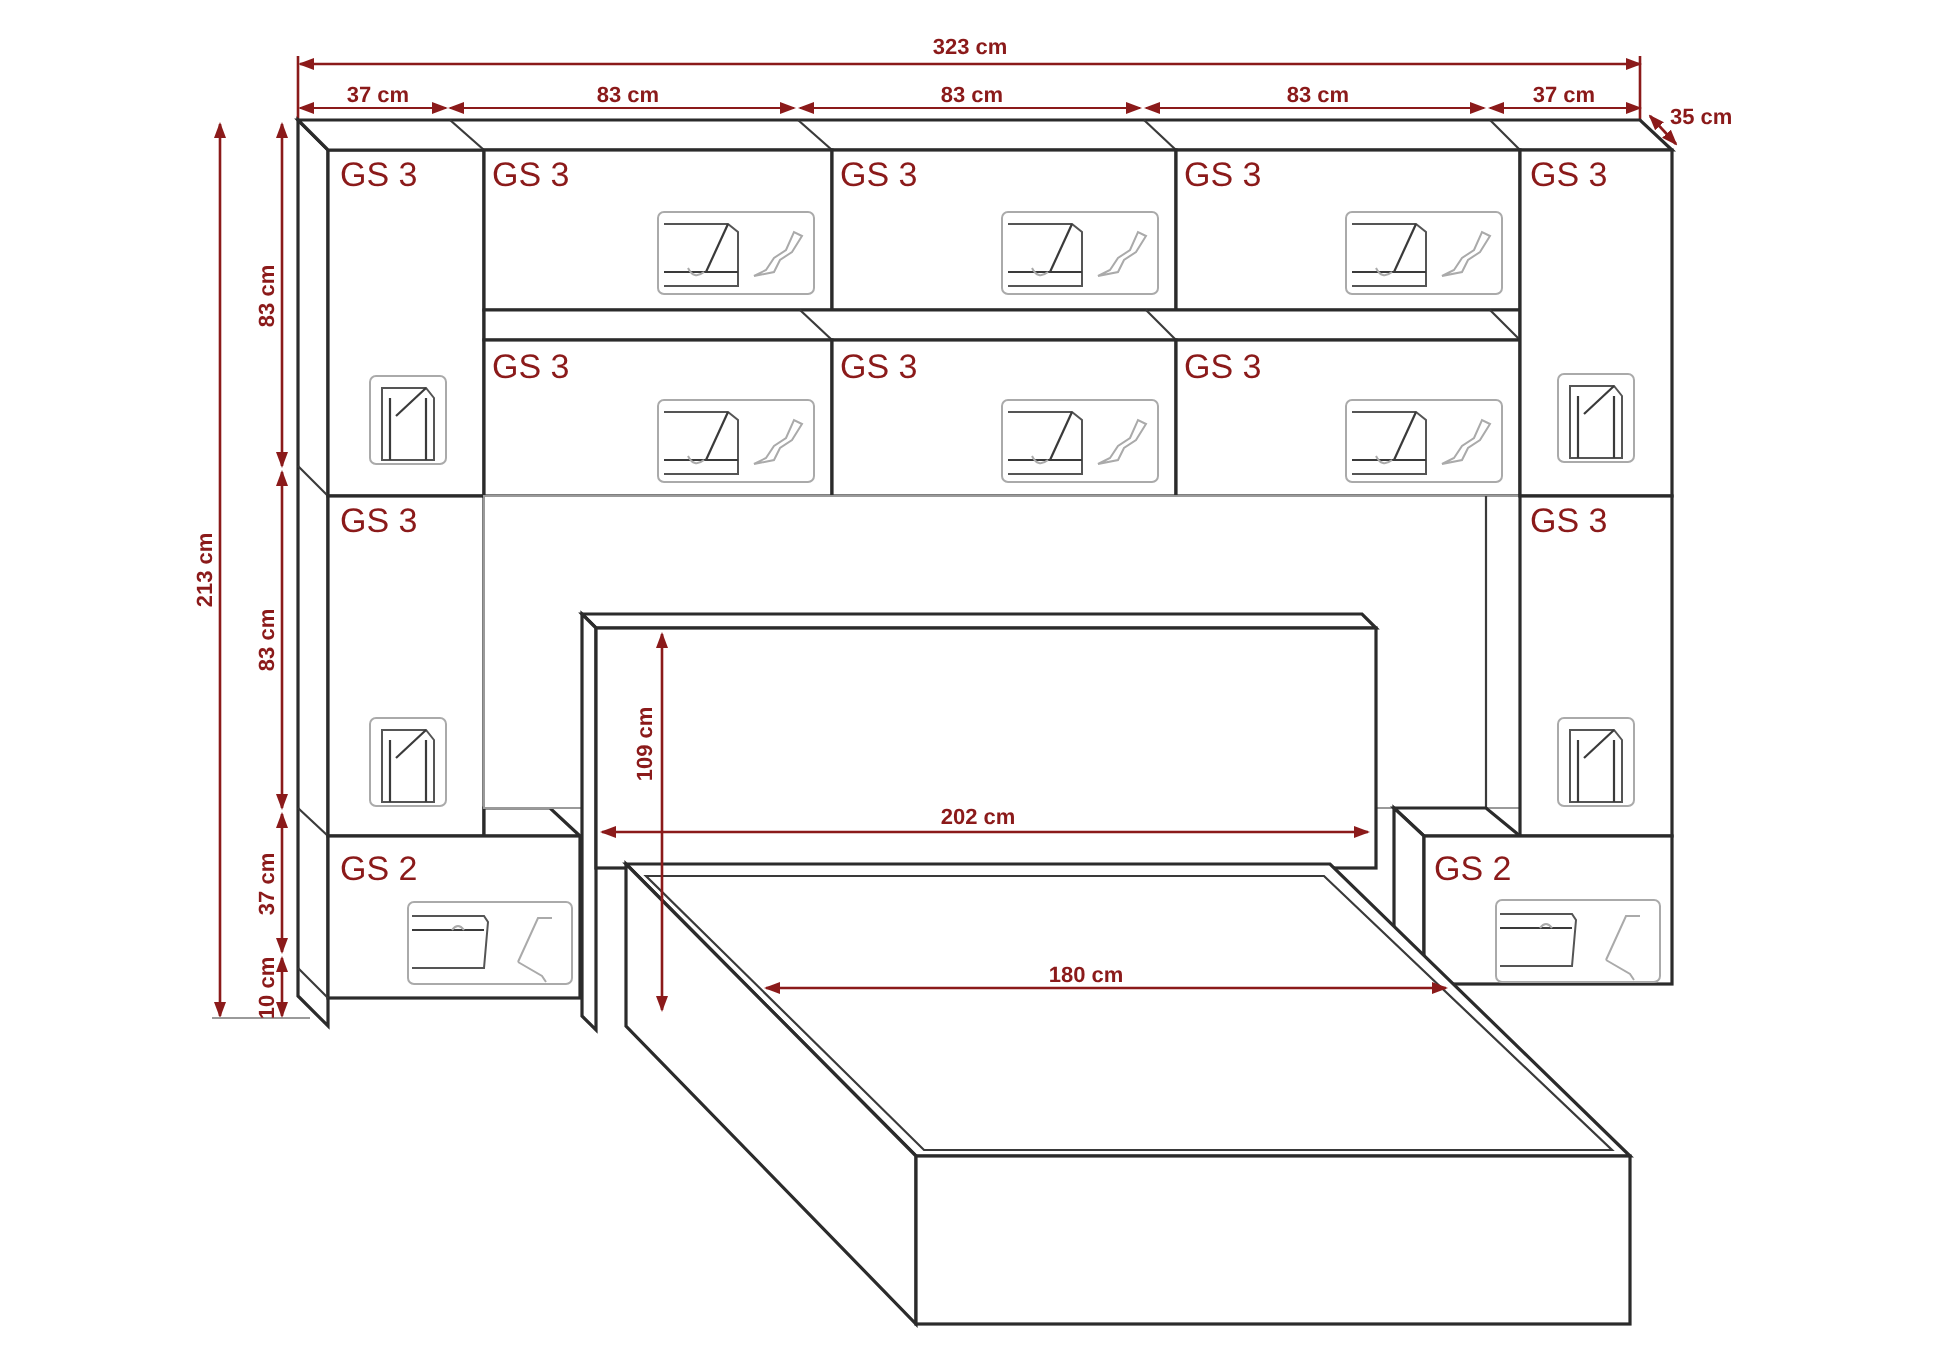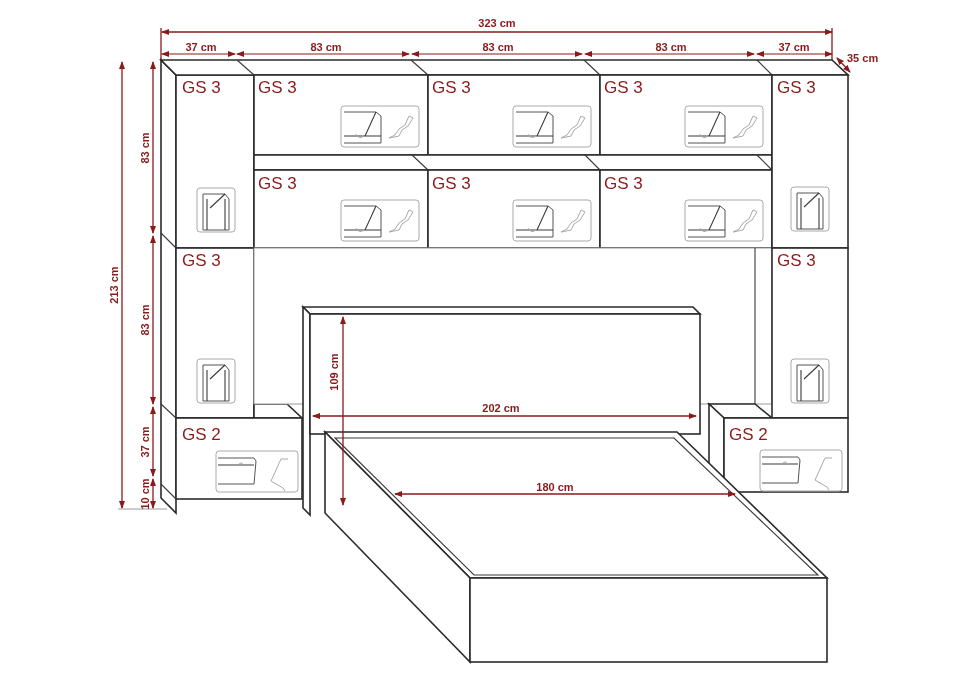--- a/index.html
+++ b/index.html
@@ -1,17 +1,17 @@
 <!DOCTYPE html>
 <html><head>
 <meta charset="utf-8">
 <style>
   html, body { margin: 0; padding: 0; background: #ffffff; }
   body { width: 970px; height: 681px; overflow: hidden; position: relative; font-family: "Liberation Sans", sans-serif; }
-  #stage { position: absolute; left: 12px; top: 0; width: 810px; height: 681px; }
+  #stage { position: absolute; left: 0; top: 0; width: 810px; height: 681px; }
   svg { display: block; }
   .ln { stroke: #2b2b2b; stroke-width: 1.6; fill: #ffffff; }
   .ln-thin { stroke: #3a3a3a; stroke-width: 1.1; fill: none; }
   .ln-lt { stroke: #9a9a9a; stroke-width: 1; fill: none; }
   .dim { stroke: #8b1a1a; stroke-width: 1.3; fill: none; }
   .dimtxt { fill: #8b1a1a; font-family: "Liberation Sans", sans-serif; font-weight: bold; font-size: 11px; }
   .lbl { fill: #8b1a1a; font-family: "Liberation Sans", sans-serif; font-size: 17px; }
   .ico { stroke: #555; stroke-width: 1; fill: #fff; }
   .ico-lt { stroke: #aaa; stroke-width: 1; fill: none; }
 </style>

